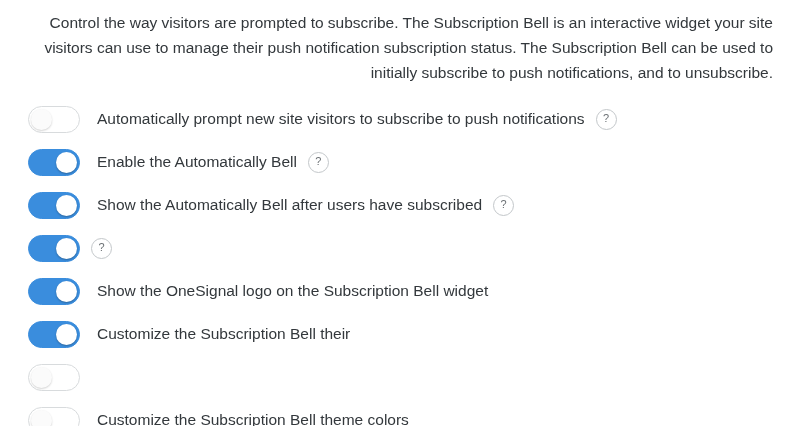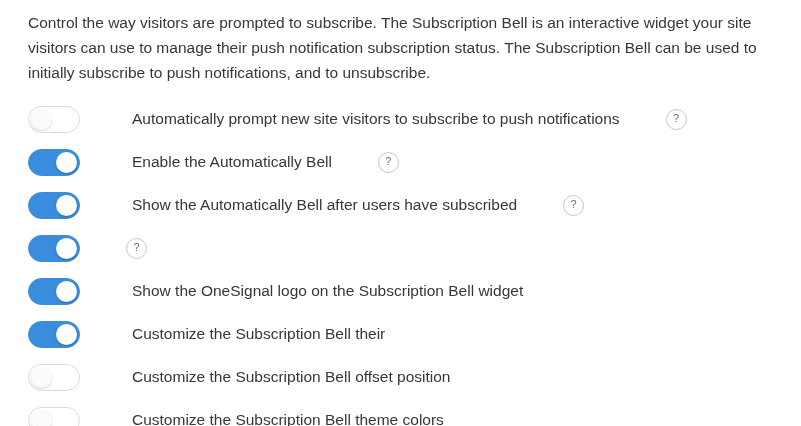--- a/index.html
+++ b/index.html
@@ -17,32 +17,32 @@
   .panel {
     padding: 10px 28px 0 28px;
     box-sizing: border-box;
   }
   .description {
     font-size: 15.5px;
     line-height: 25px;
     color: #33383c;
     max-width: 745px;
     margin: 0 0 14px 0;
+    text-align: right;
   }
   .settings-list {
     list-style: none;
     margin: 0;
     padding: 0;
   }
   .setting-row {
     display: flex;
     align-items: center;
     height: 40px;
     margin-bottom: 3px;
-    gap: 35px;
   }
   .toggle {
     position: relative;
     width: 52px;
     height: 27px;
     border-radius: 14px;
     flex: 0 0 auto;
     box-sizing: border-box;
     cursor: pointer;
   }
@@ -135,21 +135,20 @@
       <li class="setting-row">
         <div class="toggle on">
           <span class="knob"></span>
         </div>
         <span class="setting-label">Customize the Subscription Bell their</span>
       </li>
       <li class="setting-row">
         <div class="toggle off">
           <span class="knob"></span>
         </div>
-        <span class="setting-label">Customize the Subscription Bell offset position</span>
       </li>
       <li class="setting-row">
         <div class="toggle off">
           <span class="knob"></span>
         </div>
         <span class="setting-label">Customize the Subscription Bell theme colors</span>
       </li>
     </ul>
 </div>
 

